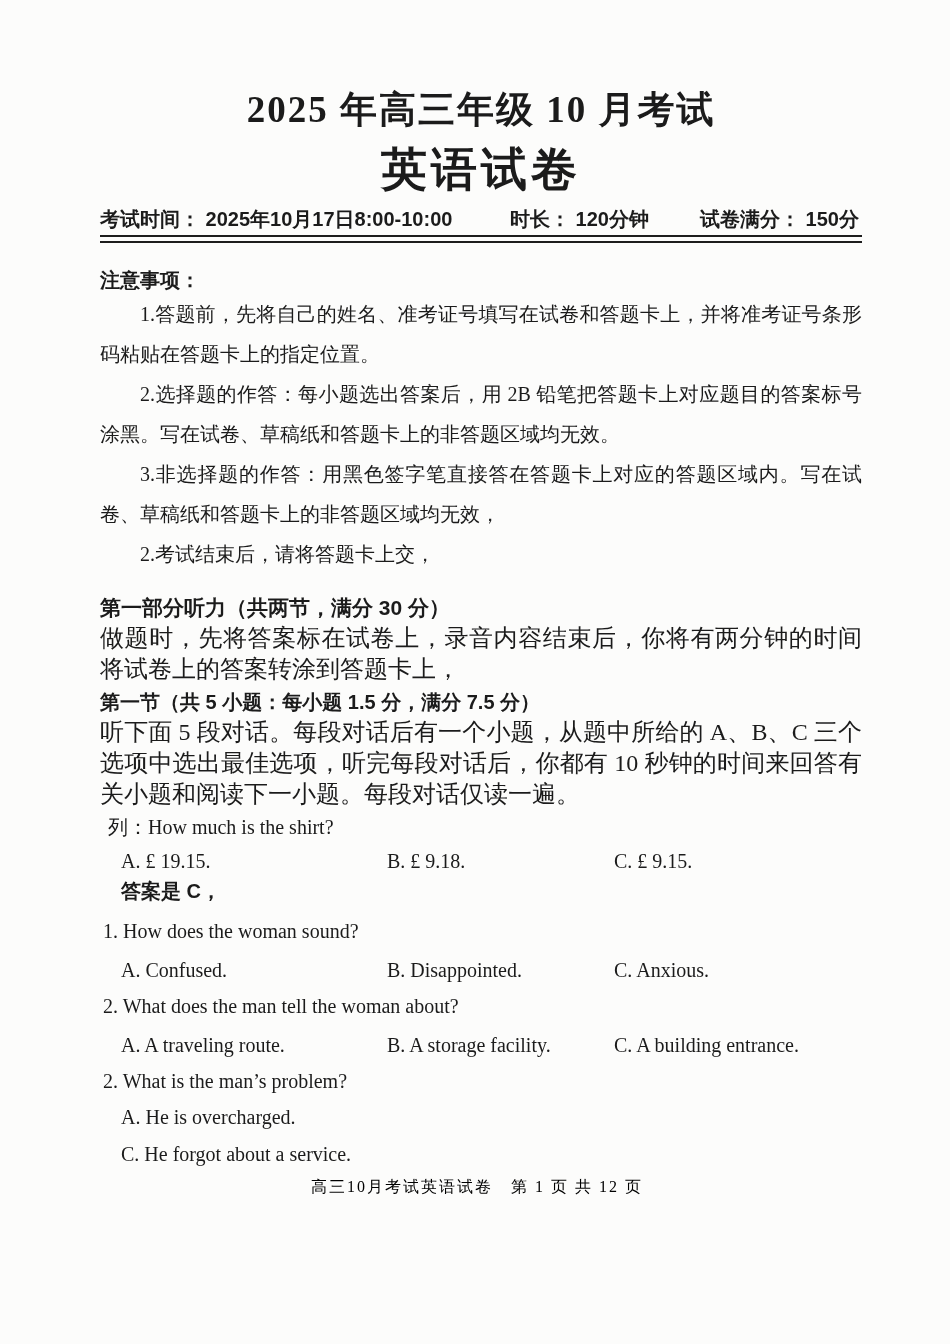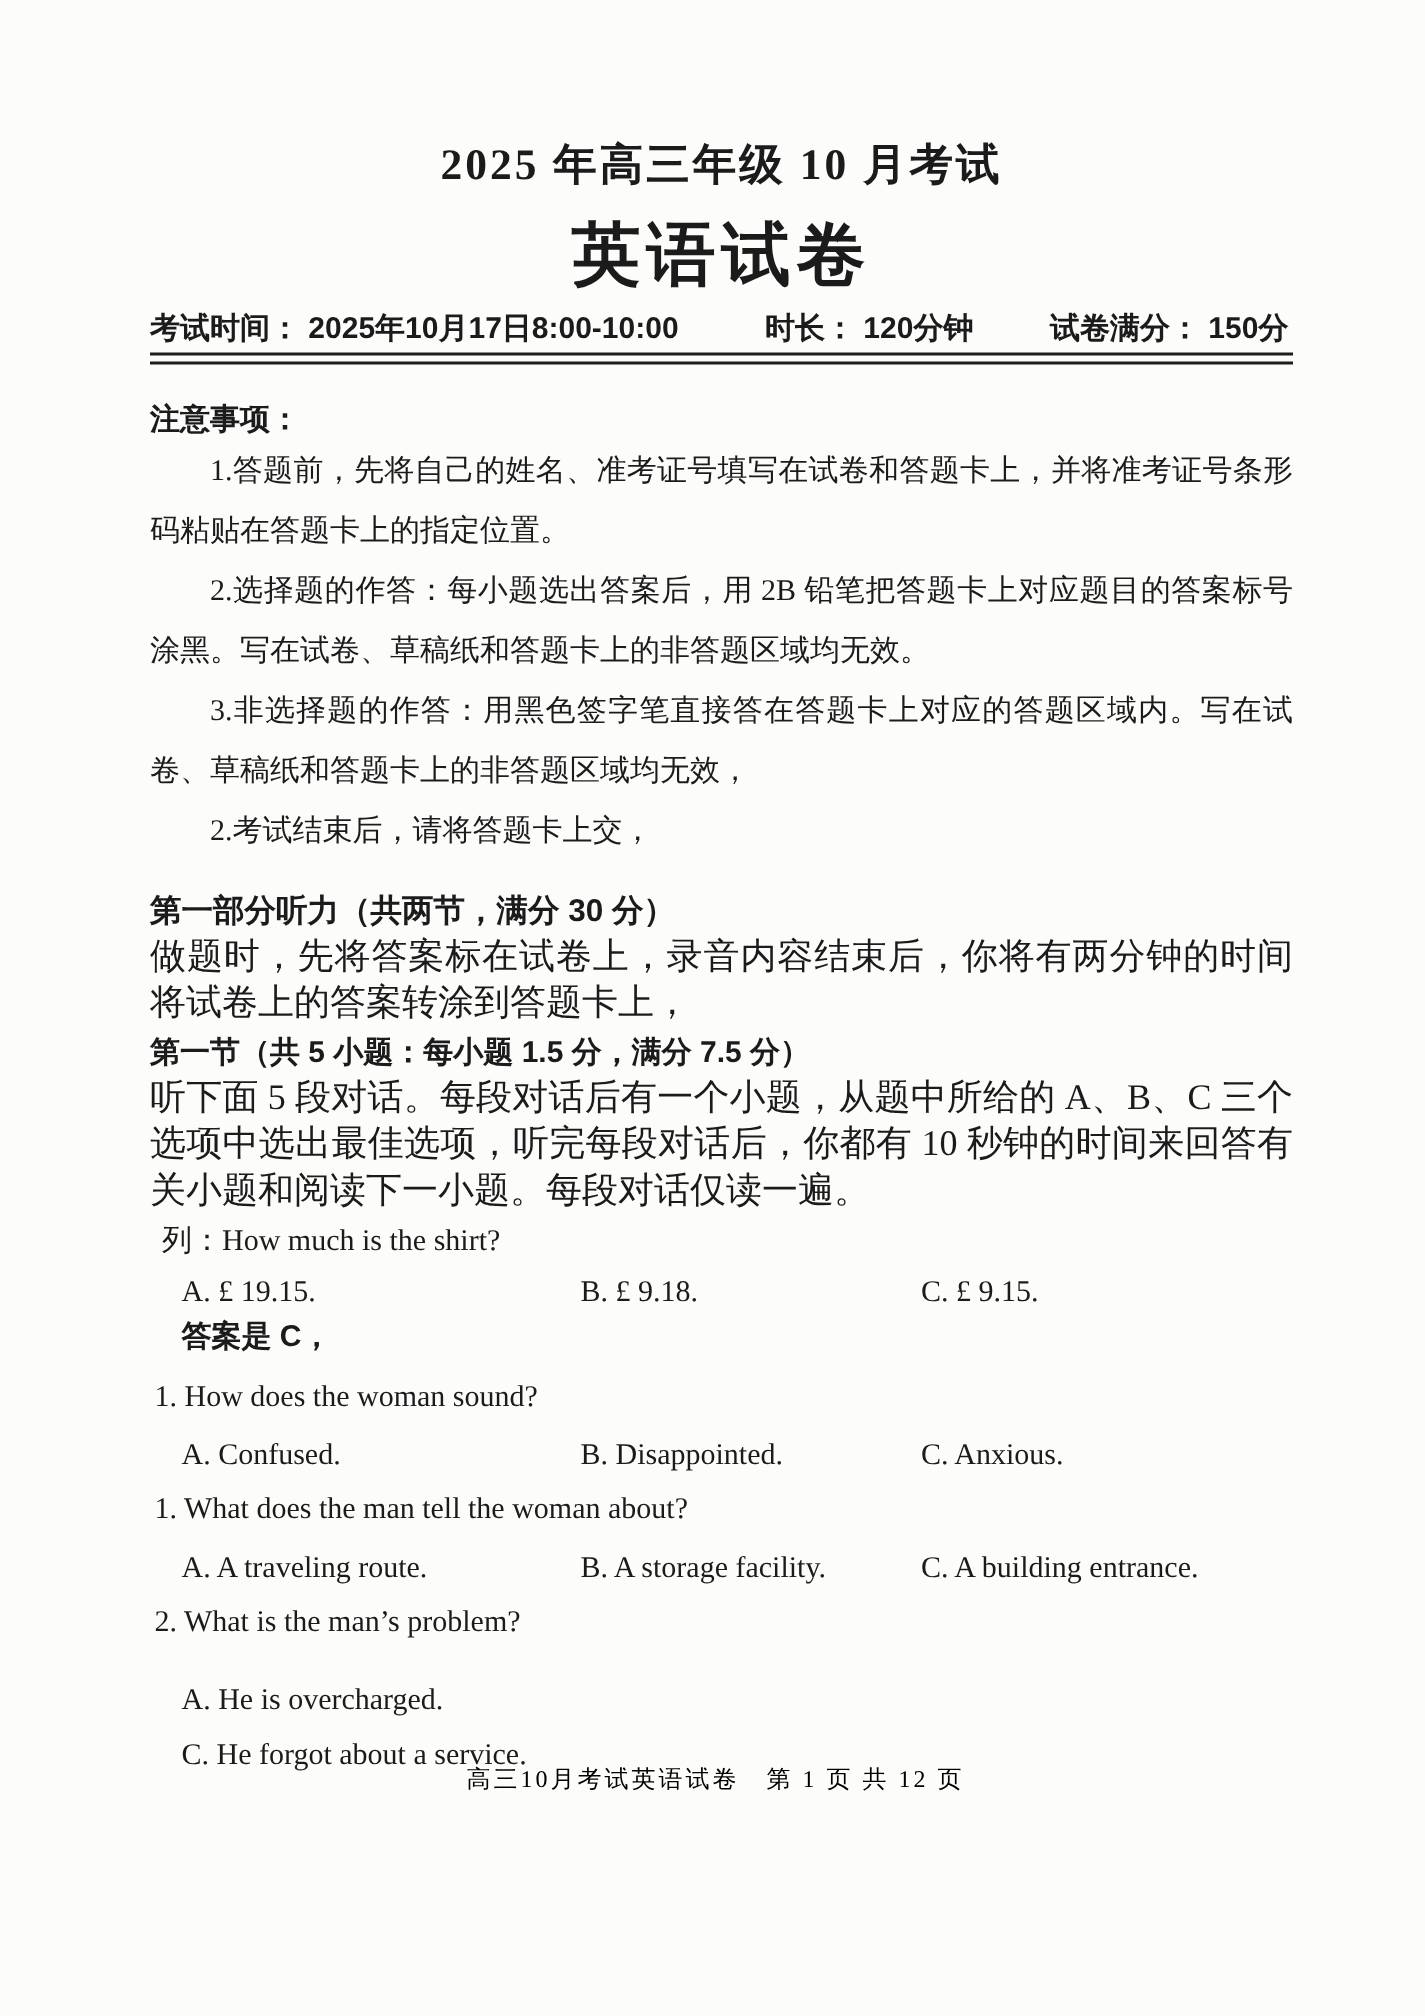--- a/index.html
+++ b/index.html
@@ -16,21 +16,21 @@
     font-family: "Liberation Serif", "DejaVu Serif", serif;
     overflow: hidden;
     box-sizing: border-box;
     padding: 92px 88px 0 100px;
   }
   .content { width: 762px; }
 
   h1.exam-title {
     margin: 0;
     text-align: center;
-    font-size: 29px;
+    font-size: 37px;
     line-height: 36px;
     font-weight: 700;
     font-family: "Liberation Serif", "DejaVu Serif", serif;
     letter-spacing: 2px;
   }
   h2.paper-title {
     margin: 14px 0 0 0;
     text-align: center;
     font-size: 46px;
     line-height: 54px;
@@ -107,21 +107,21 @@
     padding-left: 21px;
     font-size: 20px;
     line-height: 30px;
     font-family: "Liberation Sans", "DejaVu Sans", sans-serif;
     font-weight: 700;
   }
   .q-block-1 { margin-top: 10px; }
   .q-block   { margin-top: 6px; }
   .options-row.spaced { margin-top: 9px; }
   .option-stack {
-    margin-top: 22px;
+    margin-top: 6px;
     padding-left: 21px;
     font-size: 20px;
     line-height: 30px;
   }
   .option-stack + .option-stack { margin-top: 7px; }
   .page-footer {
     position: absolute;
     left: 4px;
     right: 0;
     top: 1176px;
@@ -180,21 +180,21 @@
     <div class="q-block-1">
       <div class="question-line">1. How does the woman sound?</div>
       <div class="options-row spaced">
         <span>A. Confused.</span>
         <span>B. Disappointed.</span>
         <span>C. Anxious.</span>
       </div>
     </div>
 
     <div class="q-block">
-      <div class="question-line">1. What does the man tell the woman about?</div>
+      <div class="question-line">2. What does the man tell the woman about?</div>
       <div class="options-row spaced">
         <span>A. A traveling route.</span>
         <span>B. A storage facility.</span>
         <span>C. A building entrance.</span>
       </div>
     </div>
 
     <div class="q-block">
       <div class="question-line">2. What is the man’s problem?</div>
       <div class="option-stack">A. He is overcharged.</div>

